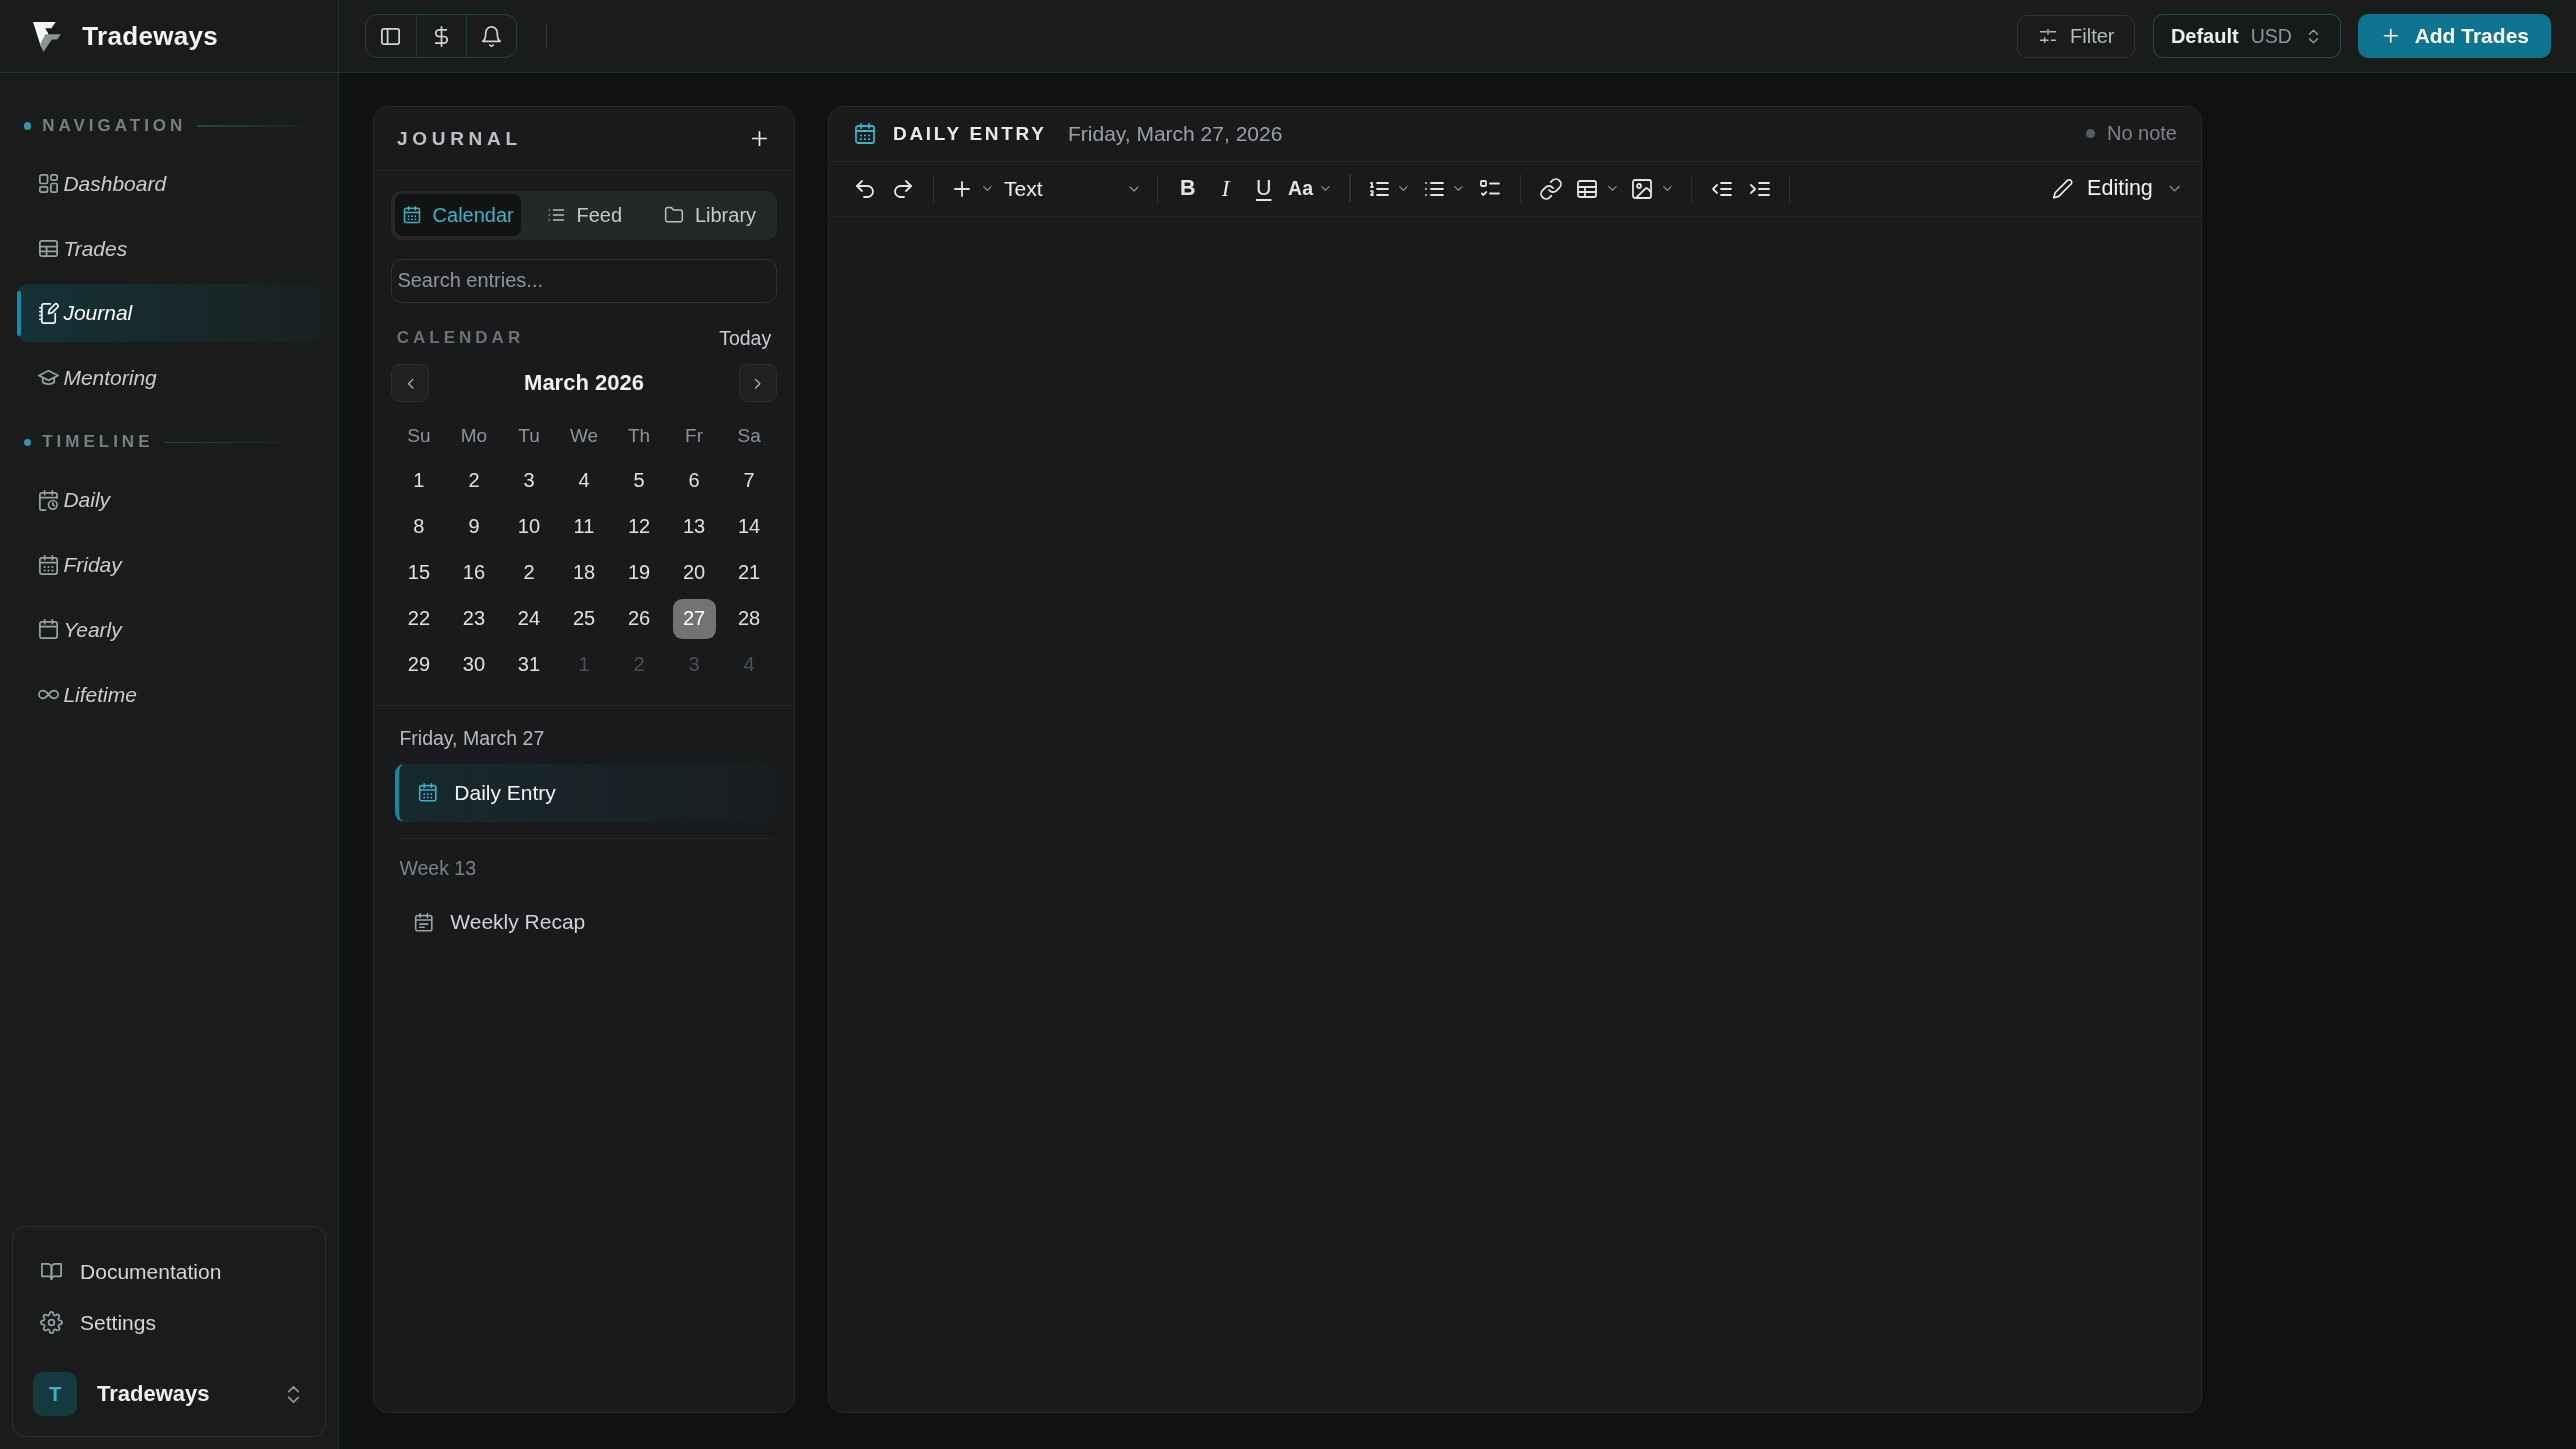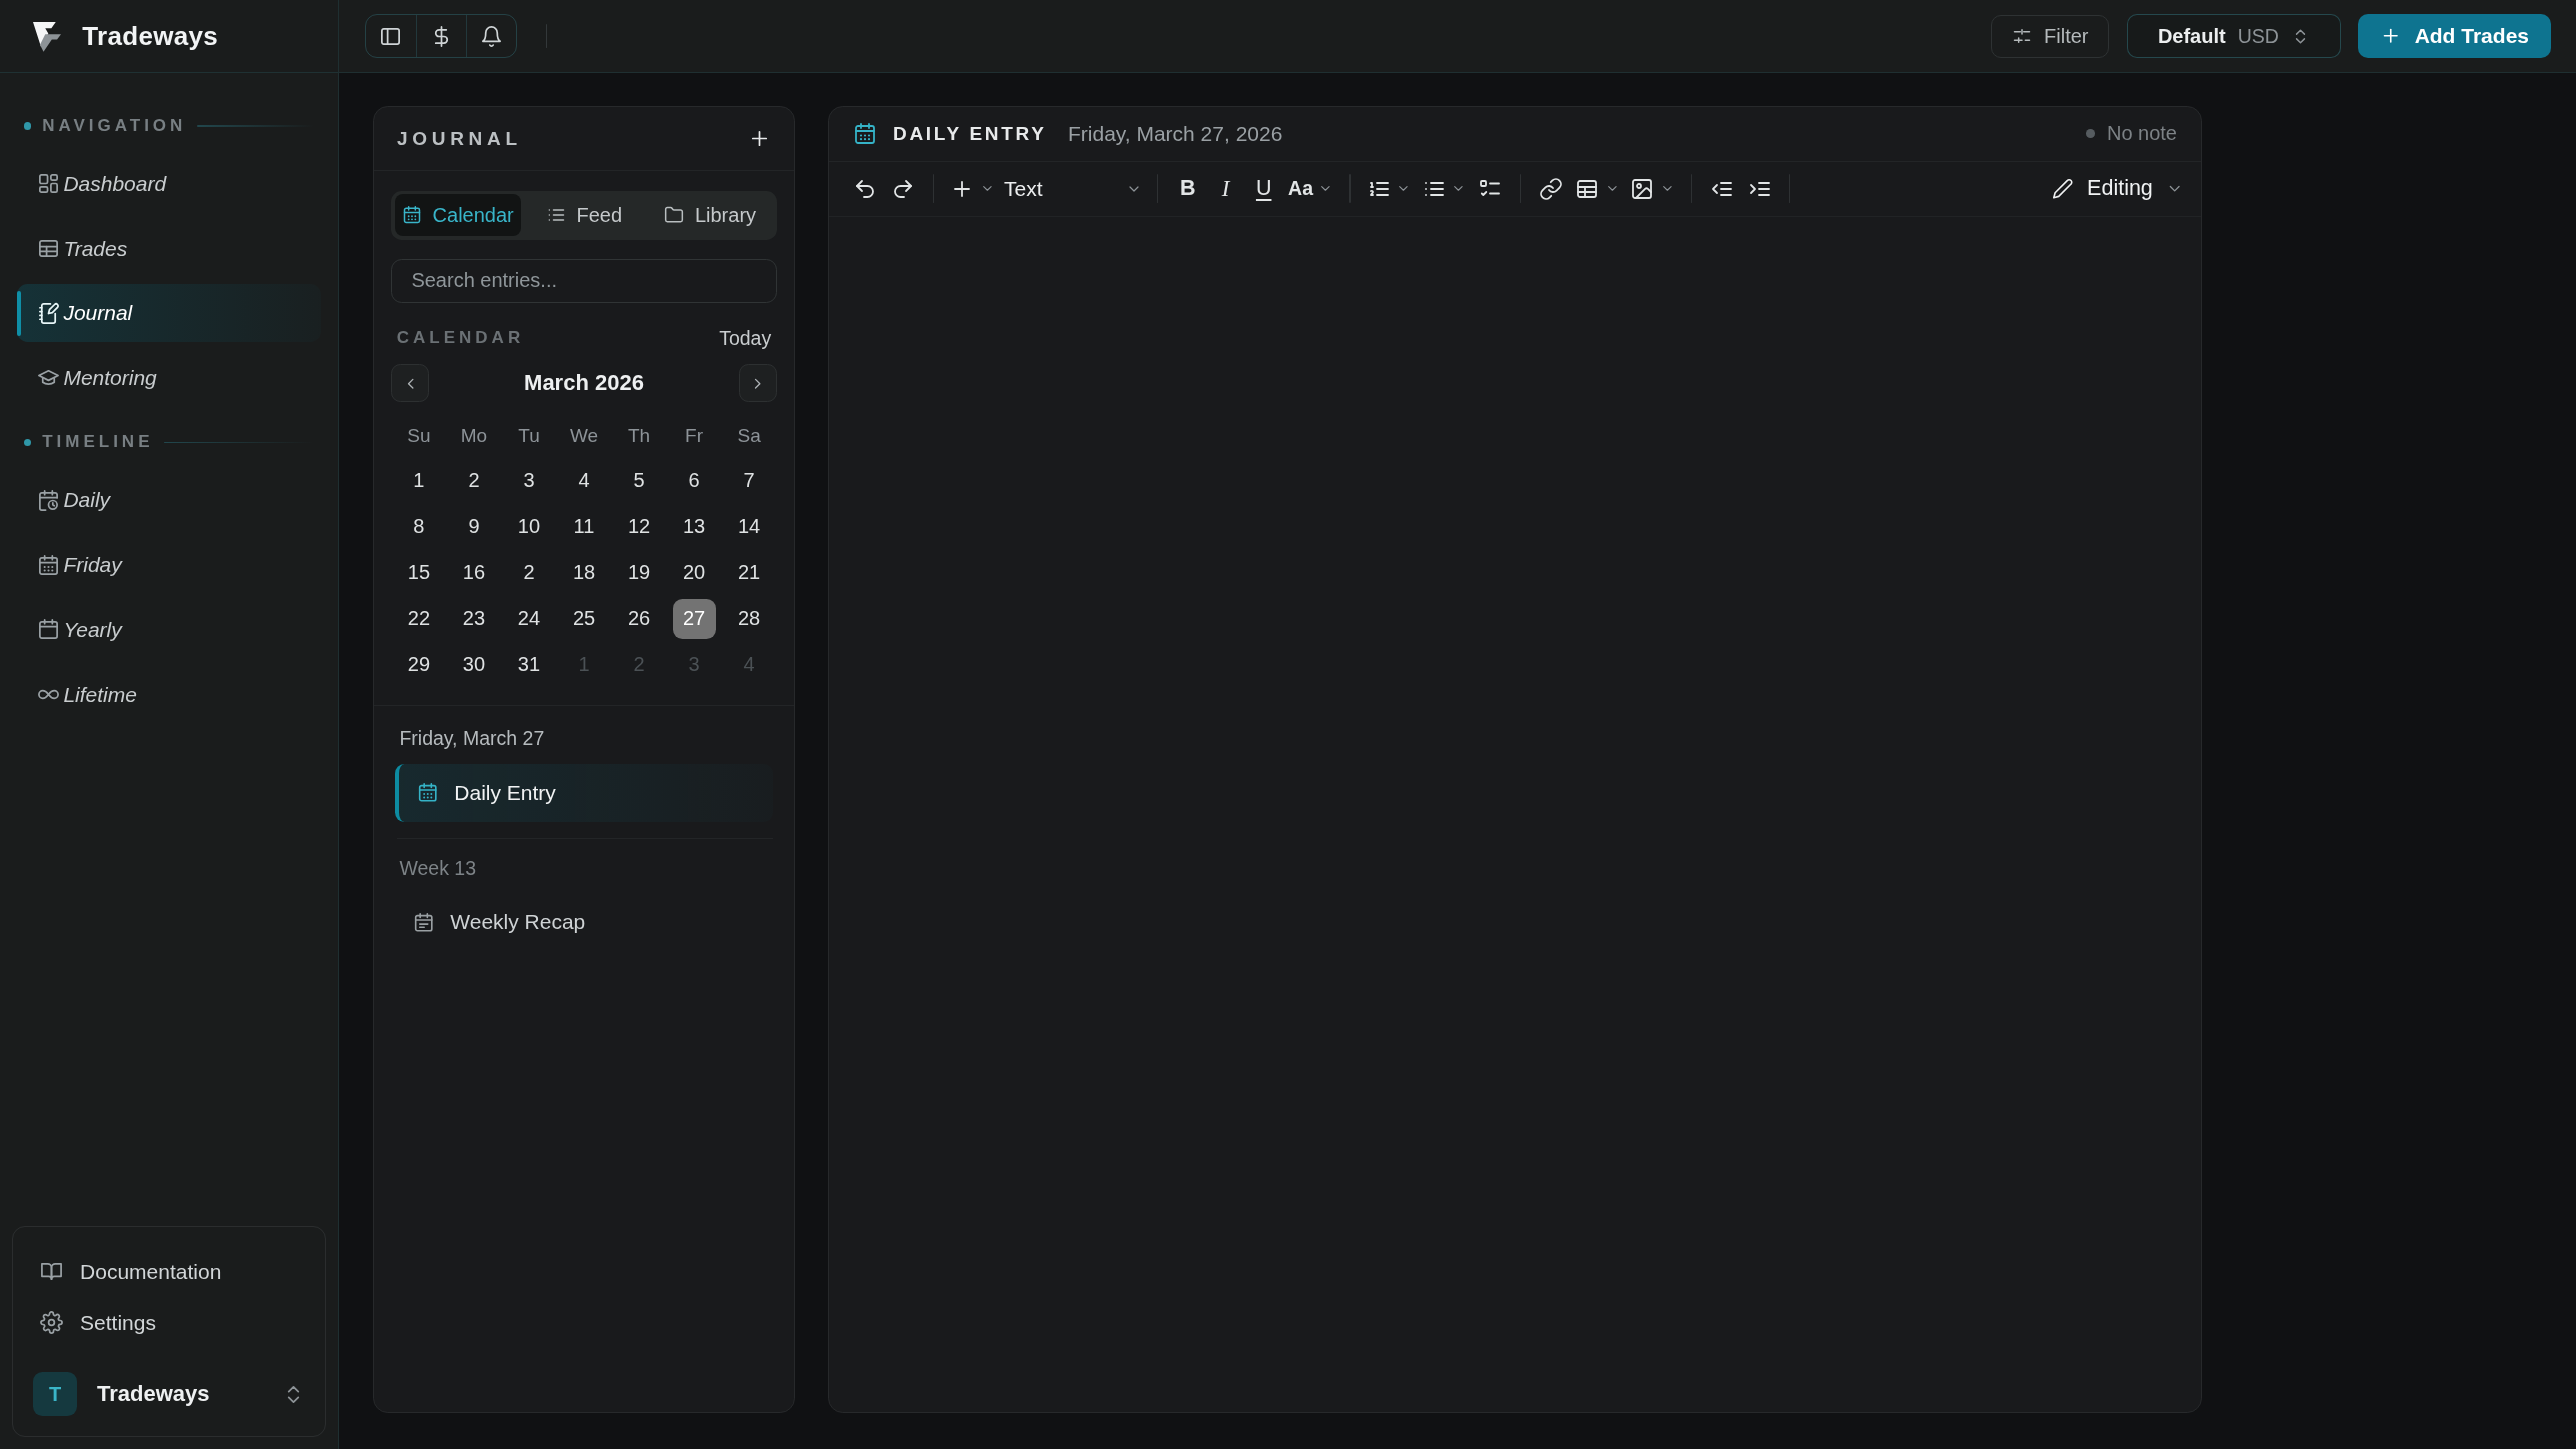--- a/index.html
+++ b/index.html
@@ -103,21 +103,21 @@
   .tb-right { margin-left:auto; display:flex; align-items:center; gap:17.4px; }
 
   .filter-btn {
     display:flex; align-items:center; gap:12px;
     height:43px; padding:0 20px;
     border:0.7px solid #2e3233; border-radius:10px;
     color:#b5babc; font-size:20px; cursor:pointer;
   }
   .account-btn {
     display:flex; align-items:center; gap:12px;
-    height:44px; padding:0 30px;
+    height:44px; padding:0 17px;
     background:#171a1a;
     border:0.7px solid rgba(64,160,176,0.35);
     border-radius:10px; cursor:pointer;
   }
   .account-name { color:#eceeef; font-size:20px; font-weight:600; }
   .account-cur { color:#8d9397; font-size:19.5px; }
   .add-trades-btn {
     display:flex; align-items:center; gap:13.4px;
     height:44px; padding:0 21.5px;
     background:#0e7490; border-radius:10px;
@@ -156,21 +156,21 @@
     display:flex; align-items:center; justify-content:center; gap:10.7px;
     color:#c5c9cb; font-size:20px;
   }
   .tab .icon { color:#b9bec0; width:20px; height:20px; }
   .tab.active { background:#121414; color:#39b5c9; }
   .tab.active .icon { color:#39b5c9; }
 
   .search {
     margin-top:19px; height:44px;
     border:0.7px solid #303435; border-radius:10.7px;
-    display:flex; align-items:center; padding:0 19px;
+    display:flex; align-items:center; padding:0 5px;
     background:transparent;
   }
   .search input {
     width:100%; background:transparent; border:none; outline:none;
     color:#dfe2e3; font-size:20px; font-family:inherit;
   }
   .search input::placeholder { color:#8f969a; }
 
   .cal-label-row {
     display:flex; align-items:center; justify-content:space-between;

